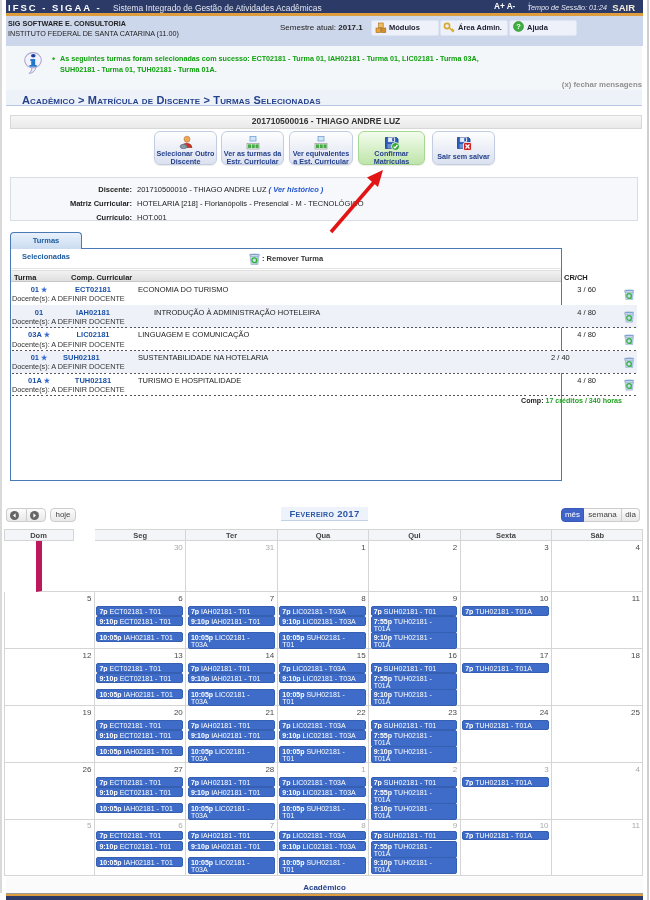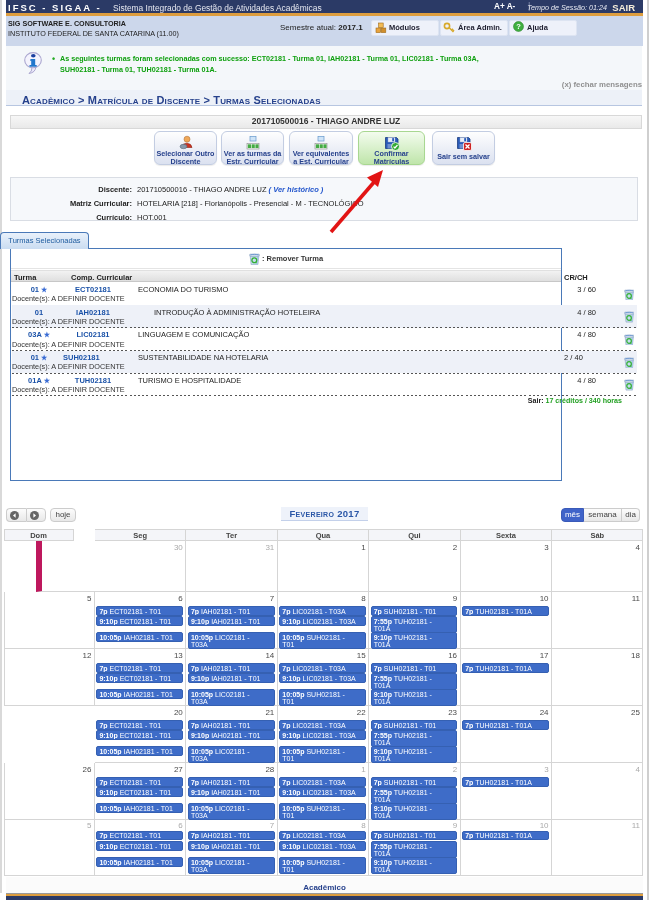--- a/index.html
+++ b/index.html
@@ -30,22 +30,22 @@
           text-align:center; box-shadow:0 1px 1px rgba(0,0,0,0.08); }
   .abtn .ic { position:absolute; top:3px; left:50%; transform:translateX(-50%); }
   .abtn .tx { position:absolute; top:18px; width:100%; line-height:8px; }
   .gbtn { background:linear-gradient(#f3fcee, #bfe5aa); border:1px solid #a8d791; }
   
   .infopanel { left:10px; top:177px; width:628px; height:44px; background:#f6f8fb; border:1px solid #d9dde4; }
   .inforow { position:absolute; width:100%; font-size:7.5px; color:#222; }
   .inflabel { position:absolute; right:505px; font-weight:bold; white-space:nowrap; }
   .infval { position:absolute; left:126px; white-space:nowrap; }
   
-  .tab { left:0; top:232px; width:89px; height:17px; z-index:6; background:linear-gradient(#e9f1fb,#cadcf1);
-         border:1px solid #4a79b8; border-bottom:none; border-radius:4px 4px 0 0; color:#1c5a9e; font-weight:normal;
+  .tab { left:10px; top:232px; width:72px; height:17px; z-index:6; background:linear-gradient(#e9f1fb,#cadcf1);
+         border:1px solid #4a79b8; border-bottom:none; border-radius:4px 4px 0 0; color:#1c5a9e; font-weight:bold;
          font-size:7.5px; text-align:center; line-height:16px; }
   .panel { left:10px; top:248px; width:552px; height:233px; background:#fff; border:1px solid #4a79b8; }
   .caption { position:absolute; left:0; top:0; width:100%; height:20px; border-bottom:1px solid #e4e4e4;
              text-align:center; font-size:7.5px; font-weight:bold; color:#333; }
   .thead { position:absolute; left:0; top:21px; width:100%; height:11.5px; background:linear-gradient(#f2f2f2,#dfdfdf);
            border-bottom:1px solid #c7c7c7; border-top:1px solid #e0e0e0; font-size:7.5px; font-weight:bold; color:#222; }
   .trow { position:absolute; left:0; width:100%; font-size:7.5px; color:#222; }
   .stripe { position:absolute; left:1px; width:625px; background:#eef1f8; }
   .dashline { position:absolute; left:1px; width:624px; height:1px; background:repeating-linear-gradient(90deg,#555 0,#555 2px,transparent 2px,transparent 4.2px); }
   .code { color:#1b52a8; font-weight:bold; }
@@ -252,21 +252,21 @@
           <circle cx="5.3" cy="7.3" r="2.4" fill="none" stroke="#35b035" stroke-width="1.3"></circle>
           <path d="M7 8.9 l1.2 1.2 l-1.9 0.3 Z" fill="#35b035"></path>
         </svg></div>
 <div class="docline" style="top:90.7px;">Docente(s): A DEFINIR DOCENTE</div>
 <div class="dashline" style="top:100.9px;"></div>
 <div class="stripe" style="top:101.6px;height:22.7px;"></div>
 <div class="trow" style="top:104.1px;">
         <span style="position:absolute;left:8px;width:40px;text-align:center;" class="code">01 <span class="star">★</span></span>
         <span style="position:absolute;left:52px;width:60px;text-align:left;" class="code">SUH02181</span>
         <span style="position:absolute;left:127px;">SUSTENTABILIDADE NA HOTELARIA</span>
-        <span style="position:absolute;left:540px;width:45px;text-align:center;">2 / 40</span>
+        <span style="position:absolute;left:540px;width:45px;text-align:left;">2 / 40</span>
       </div>
 <div class="abs" style="left:612.5px;top:107.6px;font-size:0;line-height:0;"><svg width="10.5" height="11.5" viewBox="0 0 11 12">
           <path d="M1.2 3 L9.8 3 L8.9 11.6 L2.1 11.6 Z" fill="#c6ddf2" stroke="#93a9c4" stroke-width="0.7"></path>
           <path d="M8.9 11.6 L9.8 3 L8 3 L7.4 11.6 Z" fill="#a8c6e6"></path>
           <rect x="0.6" y="1.2" width="9.8" height="1.9" rx="0.5" fill="#e4eefa" stroke="#93a9c4" stroke-width="0.7"></rect>
           <path d="M1.2 2 c2.5 -0.9 6 -0.9 8.6 0" stroke="#5588cc" stroke-width="0.8" fill="none"></path>
           <circle cx="5.3" cy="7.3" r="2.4" fill="none" stroke="#35b035" stroke-width="1.3"></circle>
           <path d="M7 8.9 l1.2 1.2 l-1.9 0.3 Z" fill="#35b035"></path>
         </svg></div>
 <div class="docline" style="top:113.4px;">Docente(s): A DEFINIR DOCENTE</div>
@@ -281,21 +281,21 @@
           <path d="M1.2 3 L9.8 3 L8.9 11.6 L2.1 11.6 Z" fill="#c6ddf2" stroke="#93a9c4" stroke-width="0.7"></path>
           <path d="M8.9 11.6 L9.8 3 L8 3 L7.4 11.6 Z" fill="#a8c6e6"></path>
           <rect x="0.6" y="1.2" width="9.8" height="1.9" rx="0.5" fill="#e4eefa" stroke="#93a9c4" stroke-width="0.7"></rect>
           <path d="M1.2 2 c2.5 -0.9 6 -0.9 8.6 0" stroke="#5588cc" stroke-width="0.8" fill="none"></path>
           <circle cx="5.3" cy="7.3" r="2.4" fill="none" stroke="#35b035" stroke-width="1.3"></circle>
           <path d="M7 8.9 l1.2 1.2 l-1.9 0.3 Z" fill="#35b035"></path>
         </svg></div>
 <div class="docline" style="top:136.1px;">Docente(s): A DEFINIR DOCENTE</div>
 <div class="dashline" style="top:146.3px;"></div>
 <div class="trow" style="top:148px;font-size:7.1px;">
-        <span style="position:absolute;left:420px;width:191px;text-align:right;"><span class="b">Sair:</span> <span style="color:#22a022;font-weight:bold;">17 créditos / 340 horas</span></span>
+        <span style="position:absolute;left:420px;width:191px;text-align:right;"><span class="b">Comp:</span> <span style="color:#22a022;font-weight:bold;">17 créditos / 340 horas</span></span>
       </div>
 </div>
 <div class="fcbtn" style="left:6px;width:20px;border-radius:4px 0 0 4px;border-right:none;"></div>
 <div class="fcbtn" style="left:26px;width:20px;border-radius:0 4px 4px 0;"></div>
 <svg class="abs" style="left:10px;top:510.5px;" width="9" height="9" viewBox="0 0 9 9">
       <circle cx="4.5" cy="4.5" r="4.5" fill="#666"></circle>
       <path d="M5.6 2.3 L3 4.5 L5.6 6.7 Z" fill="#fff"></path>
     </svg>
 <svg class="abs" style="left:30px;top:510.5px;" width="9" height="9" viewBox="0 0 9 9">
       <circle cx="4.5" cy="4.5" r="4.5" fill="#666"></circle>
@@ -368,20 +368,23 @@
       <span class="dnum">15</span>
     </div>
 <div class="cell" style="left:369.2px;top:649.0px;width:91.4px;height:57.0px;">
       <span class="dnum">16</span>
     </div>
 <div class="cell" style="left:460.7px;top:649.0px;width:91.4px;height:57.0px;">
       <span class="dnum">17</span>
     </div>
 <div class="cell" style="left:552.1px;top:649.0px;width:91.4px;height:57.0px;">
       <span class="dnum">18</span>
+    </div>
+<div class="cell" style="left:3.5px;top:706.0px;width:91.4px;height:57.0px;border-left:1px solid #d5d5d5;">
+      <span class="dnum">19</span>
     </div>
 <div class="cell" style="left:94.9px;top:706.0px;width:91.4px;height:57.0px;">
       <span class="dnum">20</span>
     </div>
 <div class="cell" style="left:186.4px;top:706.0px;width:91.4px;height:57.0px;">
       <span class="dnum">21</span>
     </div>
 <div class="cell" style="left:277.8px;top:706.0px;width:91.4px;height:57.0px;">
       <span class="dnum">22</span>
     </div>

